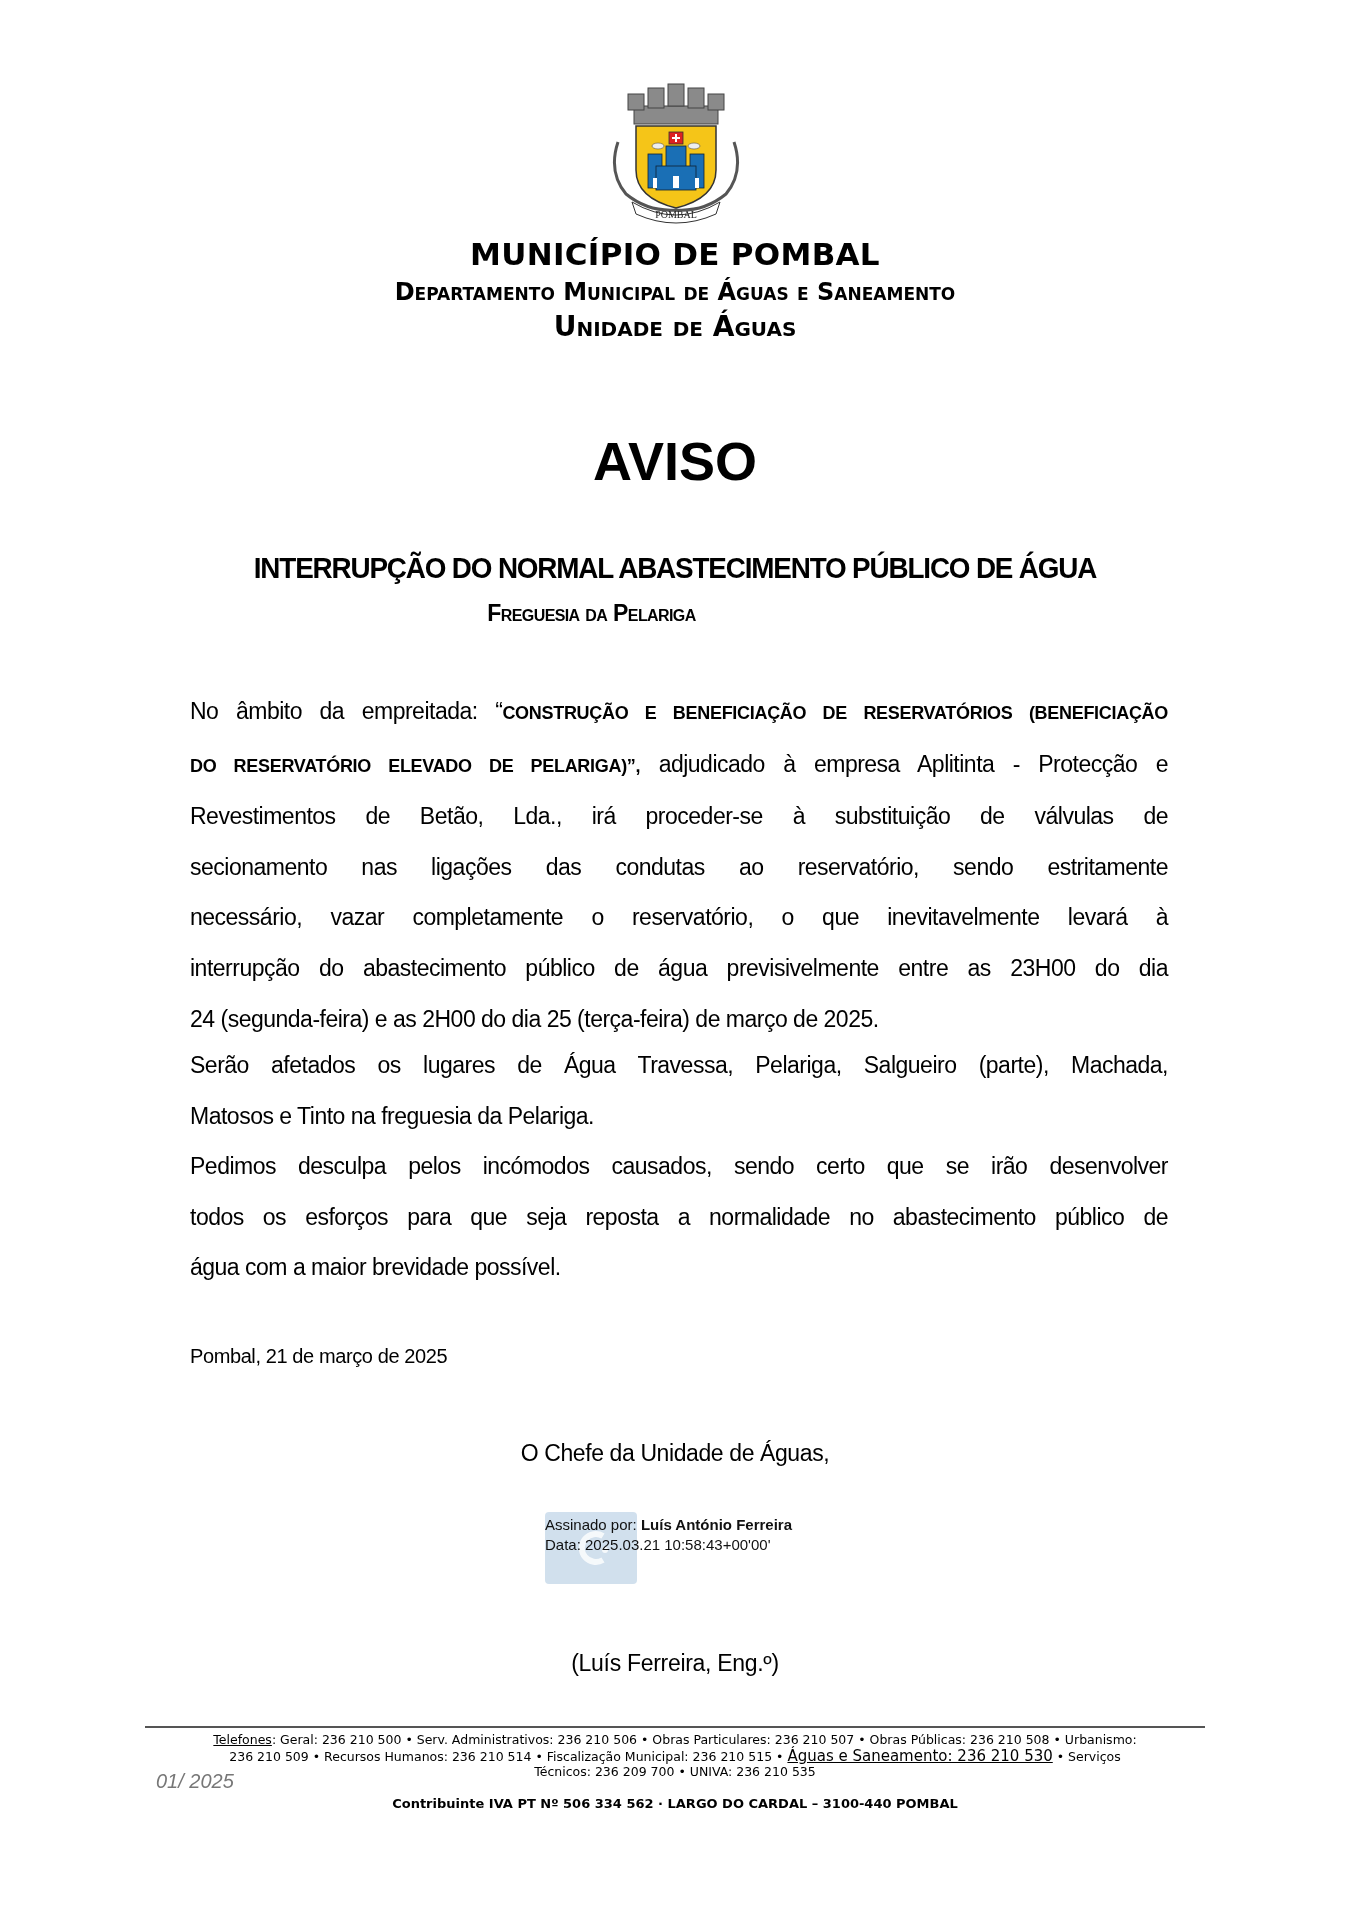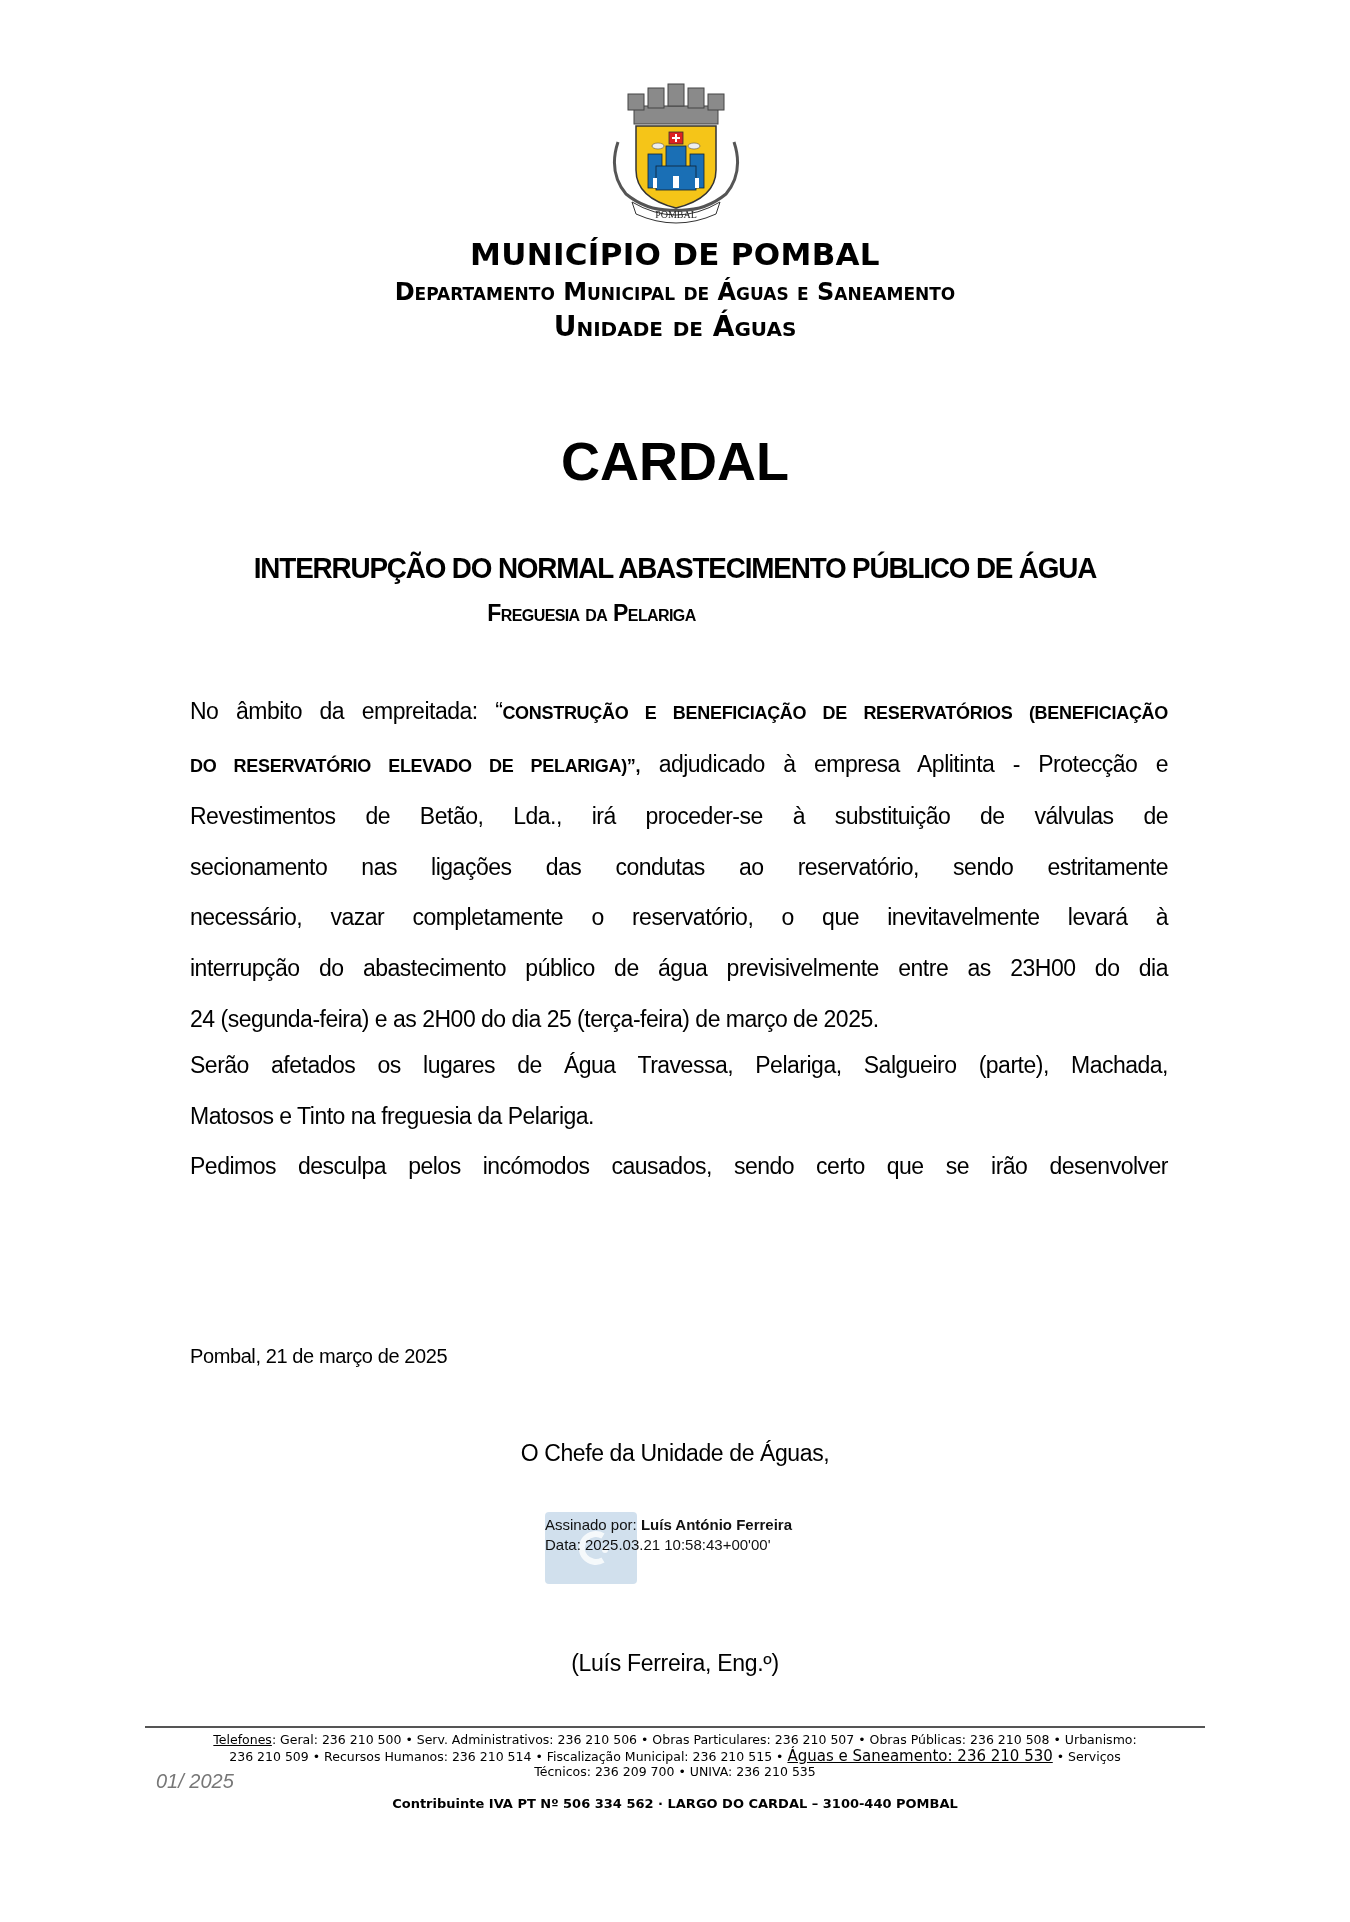--- a/index.html
+++ b/index.html
@@ -93,41 +93,43 @@
     <rect x="87" y="96" width="4" height="10" fill="#fff"></rect>
 
     <path d="M24 120 Q68 146 112 120 L108 132 Q68 150 28 132 Z" fill="#fff" stroke="#333" stroke-width="1"></path>
     <text x="68" y="136" text-anchor="middle" font-family="Liberation Serif, serif" font-size="10" fill="#222">POMBAL</text>
   </svg>
 
   <div class="hdr hdr1">MUNICÍPIO DE POMBAL</div>
   <div class="hdr hdr2">Departamento Municipal de Águas e Saneamento</div>
   <div class="hdr hdr3">Unidade de Águas</div>
 
-  <div class="aviso">CARDAL</div>
+  <div class="aviso">AVISO</div>
   <div class="title1">INTERRUPÇÃO DO NORMAL ABASTECIMENTO PÚBLICO DE ÁGUA</div>
   <div class="title2">Freguesia da Pelariga</div>
 
   <div class="body para p1">
     <span class="line"><span>No âmbito da empreitada: “</span><span class="bold-caps">CONSTRUÇÃO E BENEFICIAÇÃO DE RESERVATÓRIOS (BENEFICIAÇÃO</span></span>
     <span class="line"><span class="bold-caps">DO RESERVATÓRIO ELEVADO DE PELARIGA)”,</span><span> adjudicado à empresa Aplitinta - Protecção e</span></span>
     <span class="line">Revestimentos de Betão, Lda., irá proceder-se à substituição de válvulas de</span>
     <span class="line">secionamento nas ligações das condutas ao reservatório, sendo estritamente</span>
     <span class="line">necessário, vazar completamente o reservatório, o que inevitavelmente levará à</span>
     <span class="line">interrupção do abastecimento público de água previsivelmente entre as 23H00 do dia</span>
     <span class="line last">24 (segunda-feira) e as 2H00 do dia 25 (terça-feira) de março de 2025.</span>
   </div>
 
   <div class="body para p2">
     <span class="line">Serão afetados os lugares de Água Travessa, Pelariga, Salgueiro (parte), Machada,</span>
     <span class="line last">Matosos e Tinto na freguesia da Pelariga.</span>
   </div>
 
   <div class="body para p3">
     <span class="line">Pedimos desculpa pelos incómodos causados, sendo certo que se irão desenvolver</span>
+    <span class="line">todos os esforços para que seja reposta a normalidade no abastecimento público de</span>
+    <span class="line last">água com a maior brevidade possível.</span>
   </div>
 
   <div class="date">Pombal, 21 de março de 2025</div>
   <div class="closing">O Chefe da Unidade de Águas,</div>
 
   <div class="sig">
     <div class="sig-bg">
       <svg class="sig-bg-icon" viewBox="0 0 40 40">
         <path d="M28 8 A14 14 0 1 0 28 32" fill="none" stroke="#ffffff" stroke-width="6" opacity="0.8"></path>
         <circle cx="30" cy="22" r="3" fill="#ffffff" opacity="0.8"></circle>

